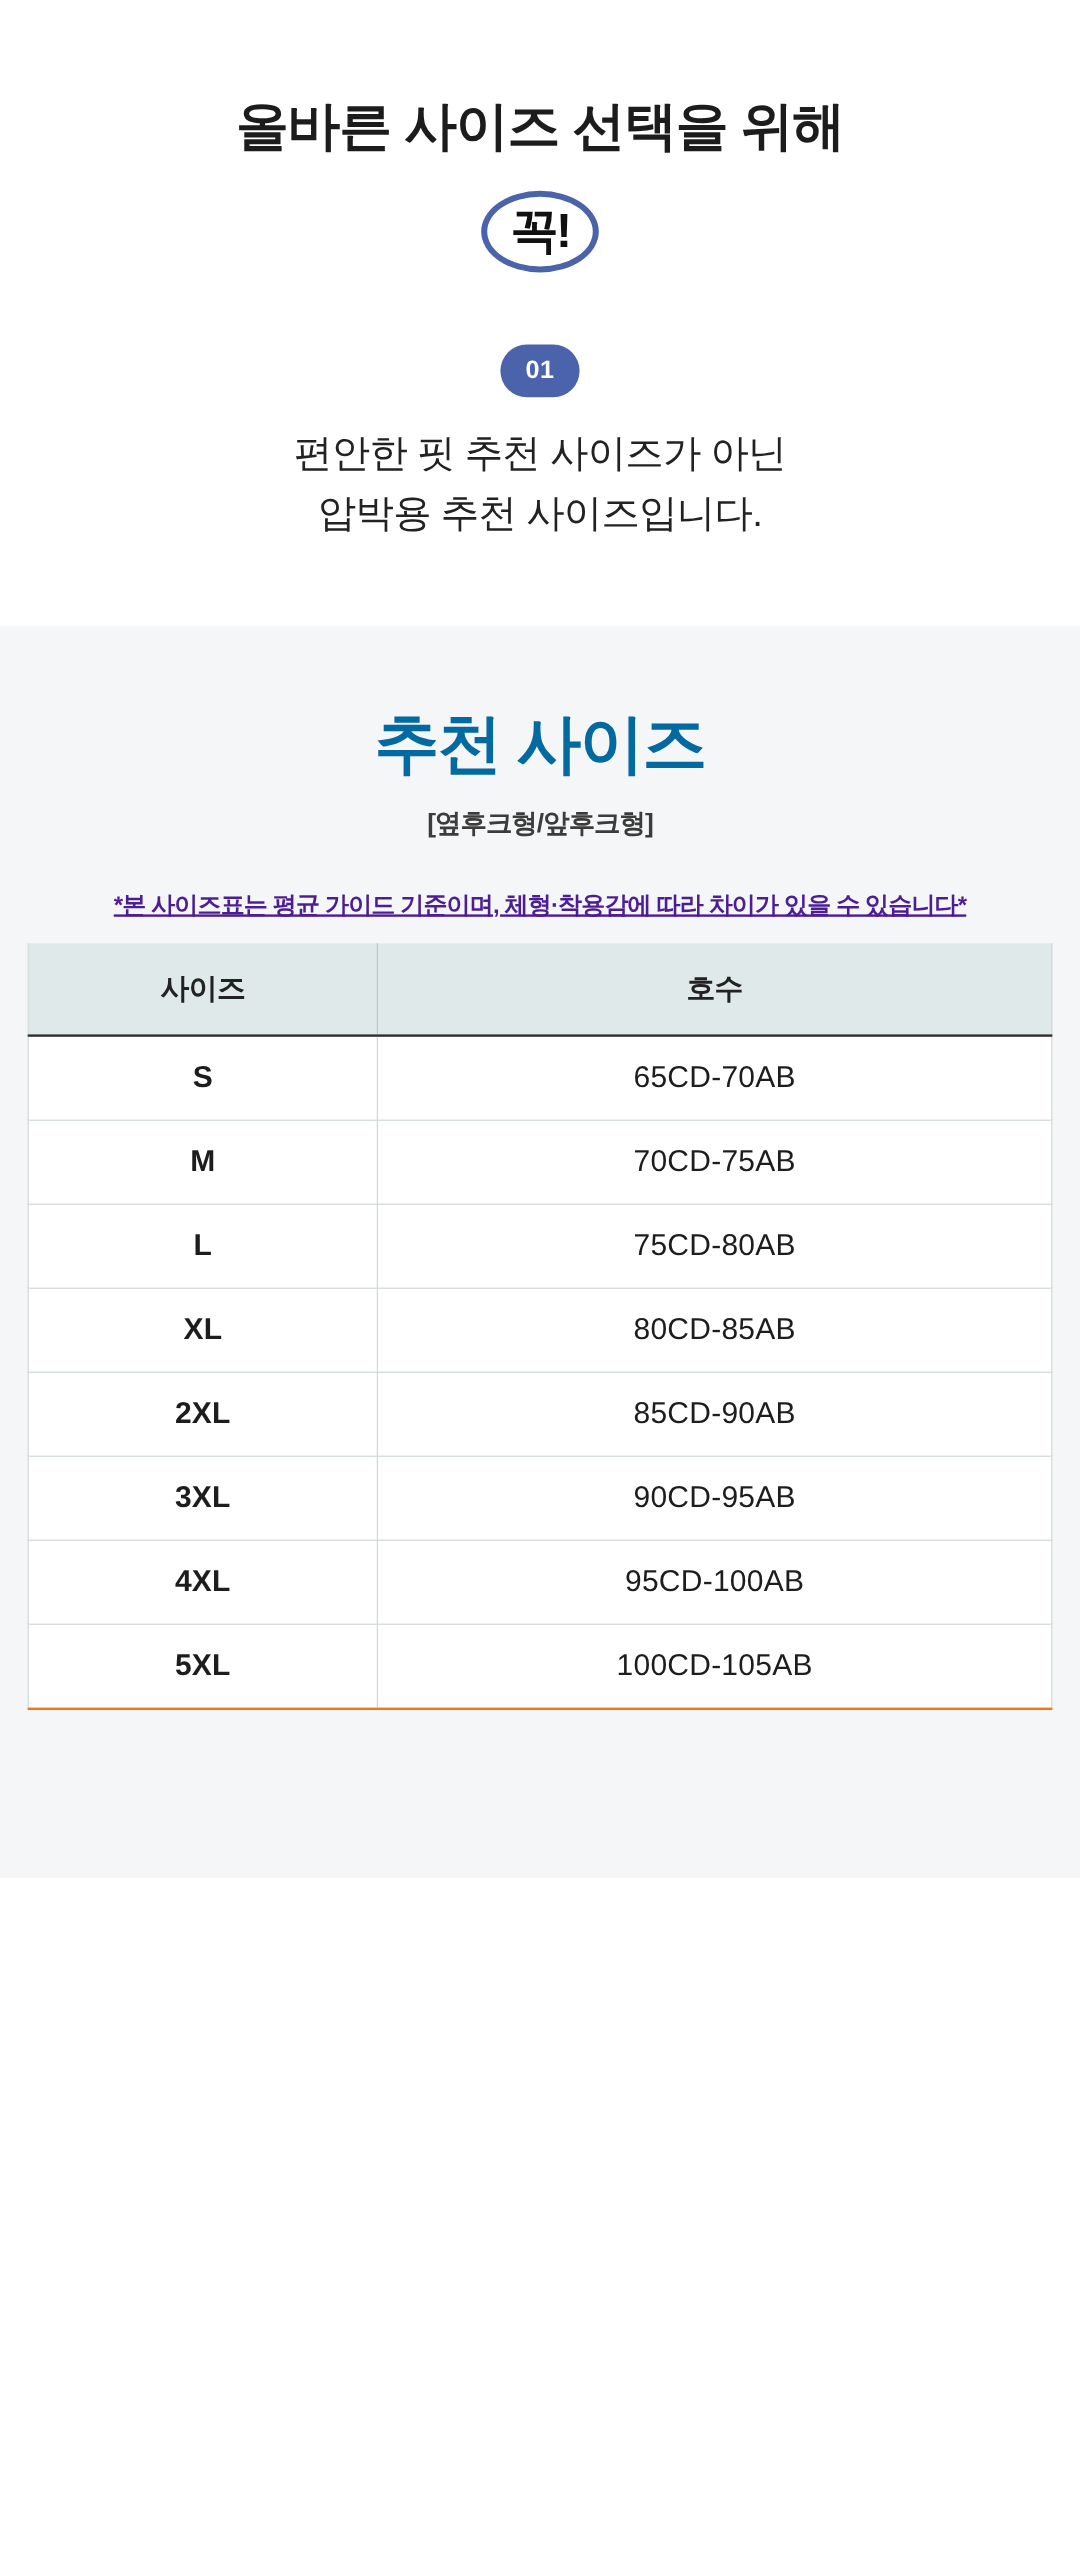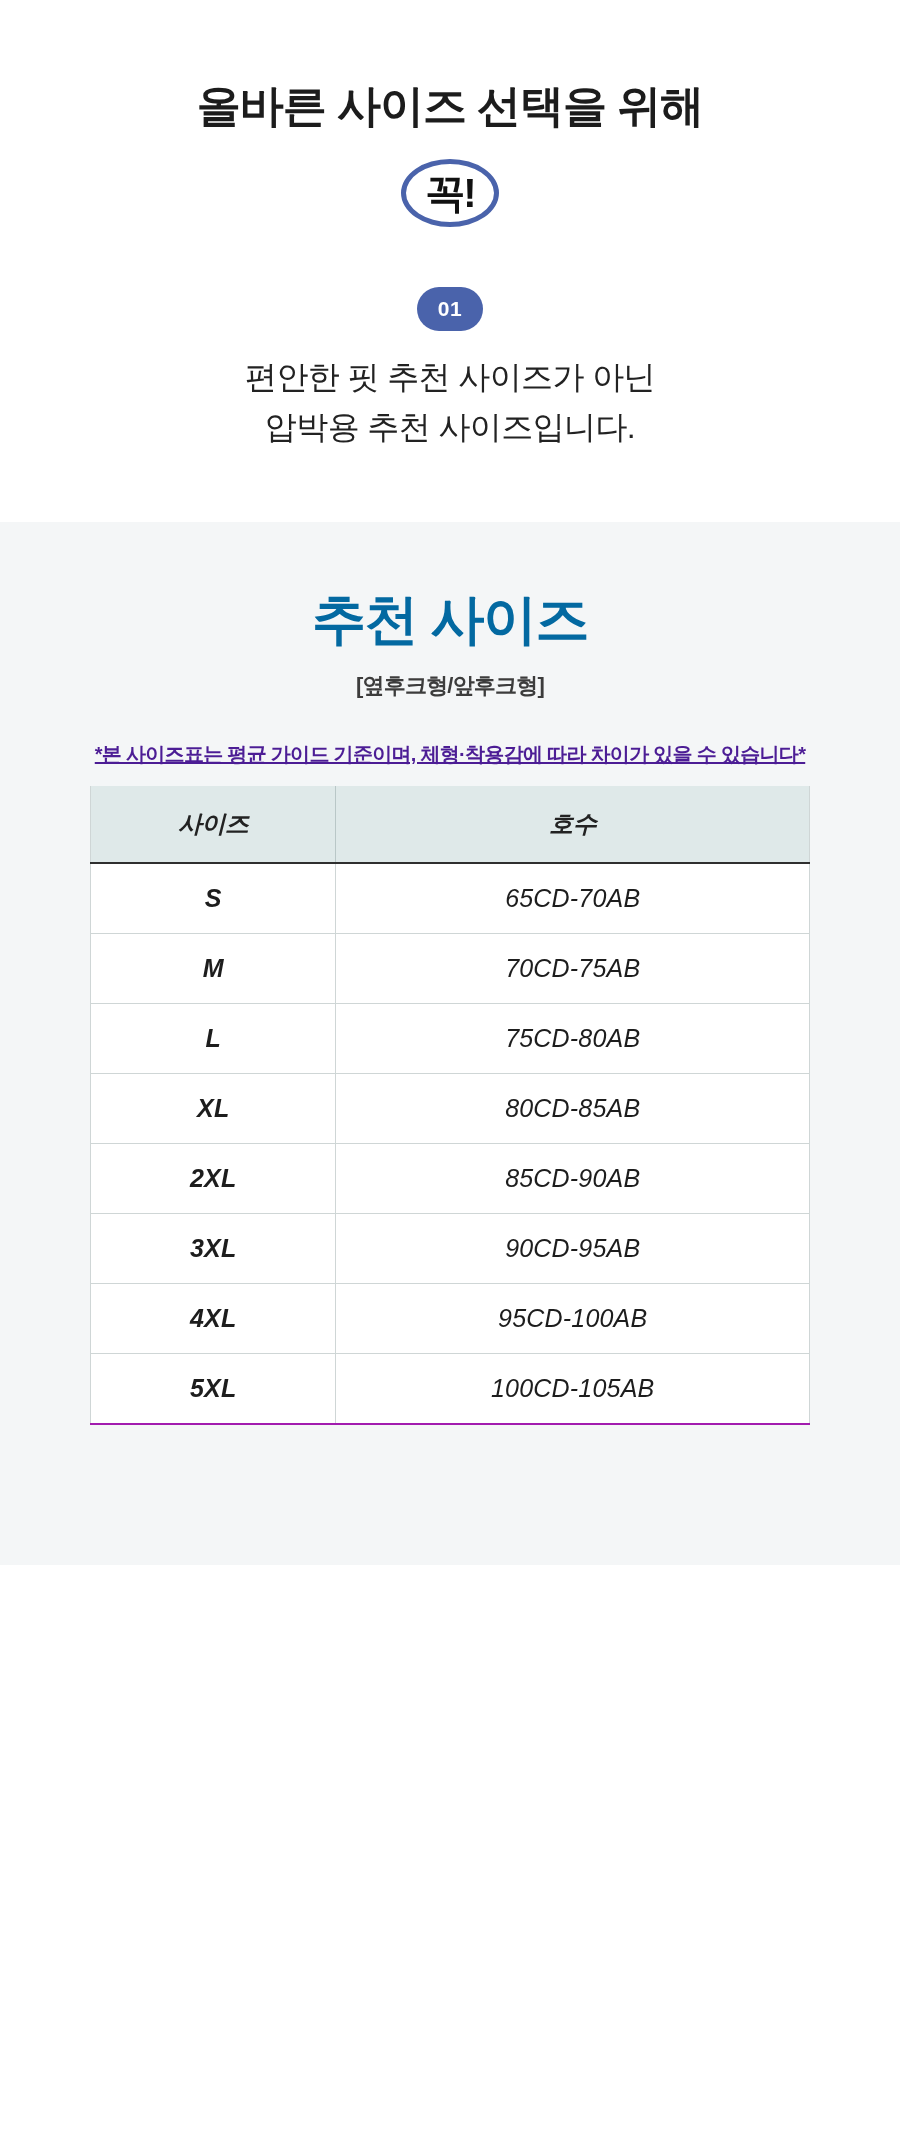--- a/index.html
+++ b/index.html
@@ -127,23 +127,22 @@
   .size-disclaimer {
     font-size: 20px;
     font-weight: 700;
     color: #4c1d95;
     letter-spacing: -0.7px;
     margin: 0 0 18px 0;
     text-decoration: underline;
   }
 
   .size-table-wrap {
-    width: 720px;
+    width: 854px;
     margin: 0 auto;
-    font-style: italic;
   }
   table.size-table {
     width: 100%;
     border-collapse: collapse;
     background: #ffffff;
     table-layout: fixed;
   }
   table.size-table thead th {
     background: #dfe9e9;
     font-size: 24px;
@@ -162,21 +161,21 @@
     color: #1d1d1d;
     padding: 20px 0;
     border-bottom: 1px solid #cfd6d6;
     letter-spacing: 0.2px;
   }
   table.size-table tbody td.size-col {
     border-right: 1px solid #cfd6d6;
     font-weight: 600;
   }
   table.size-table tbody tr:last-child td {
-    border-bottom: 2px solid #a21caf;
+    border-bottom: 2px solid #f97316;
   }
   table.size-table thead th:first-child,
   table.size-table tbody td.size-col {
     border-left: 1px solid #cfd6d6;
   }
   table.size-table thead th:last-child,
   table.size-table tbody td.value-col {
     border-right: 1px solid #cfd6d6;
   }
 </style>

